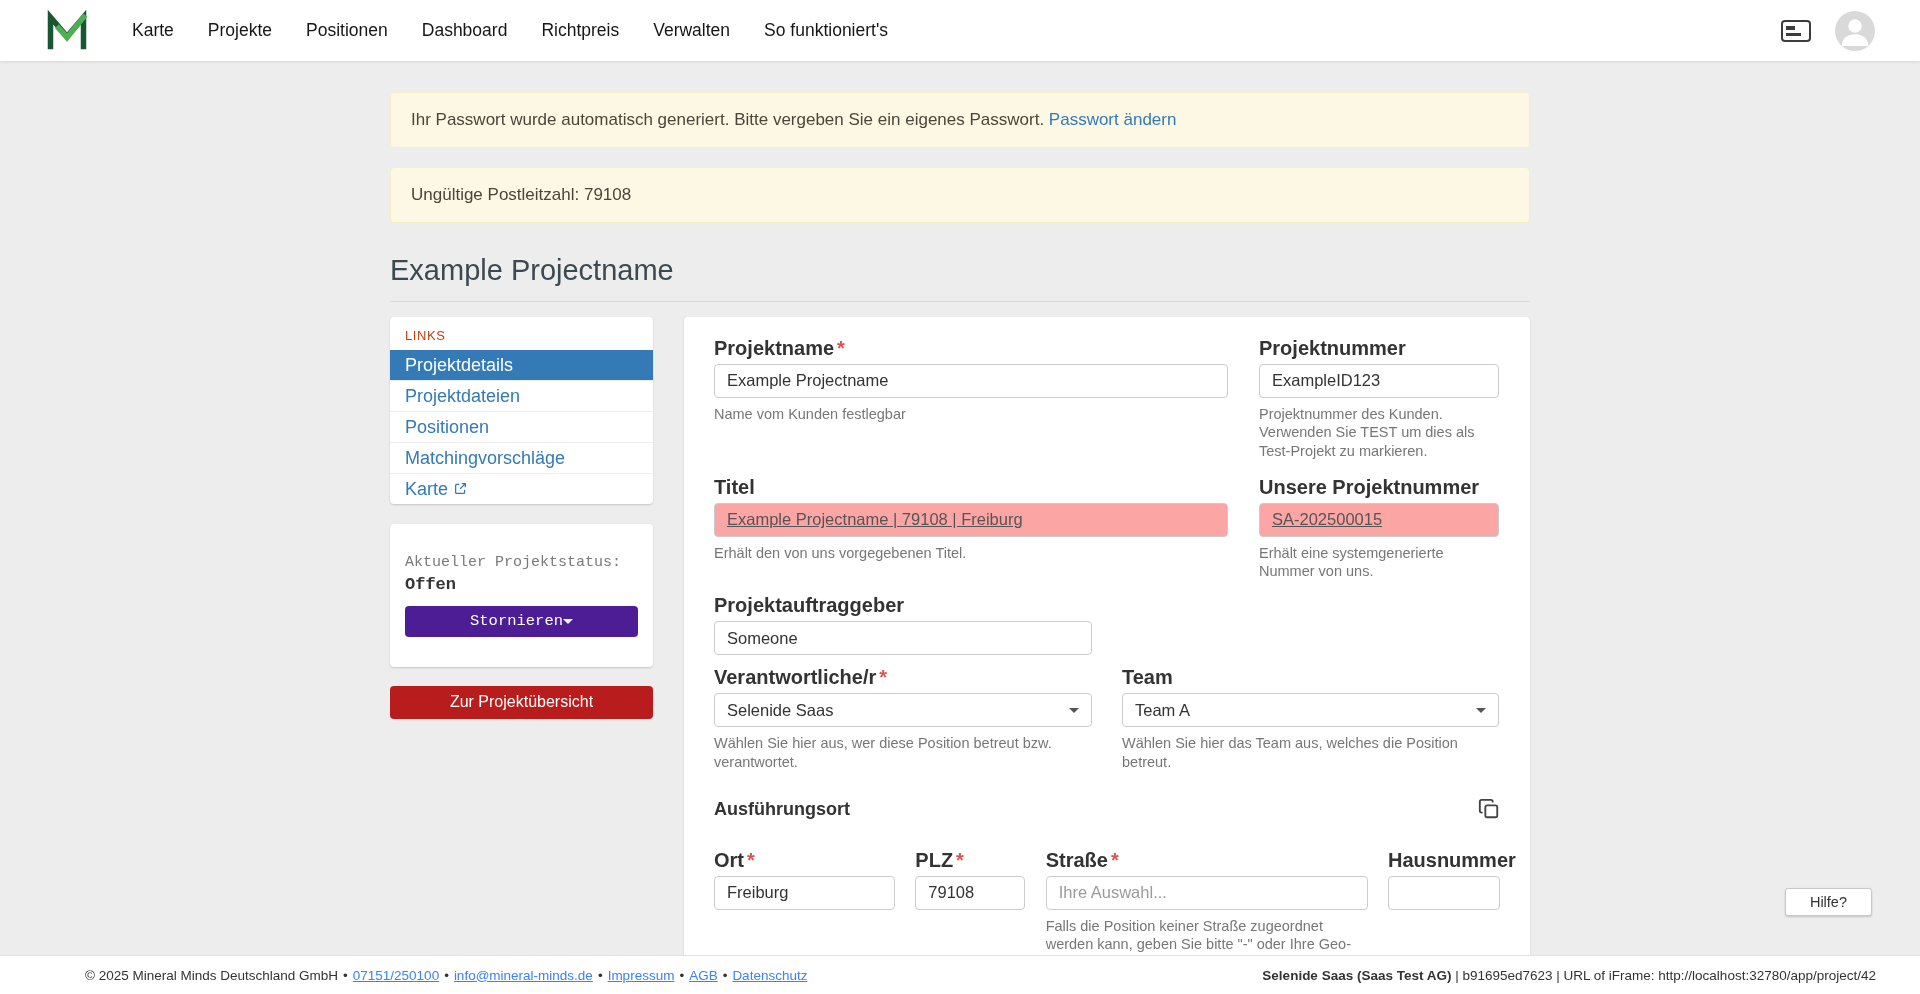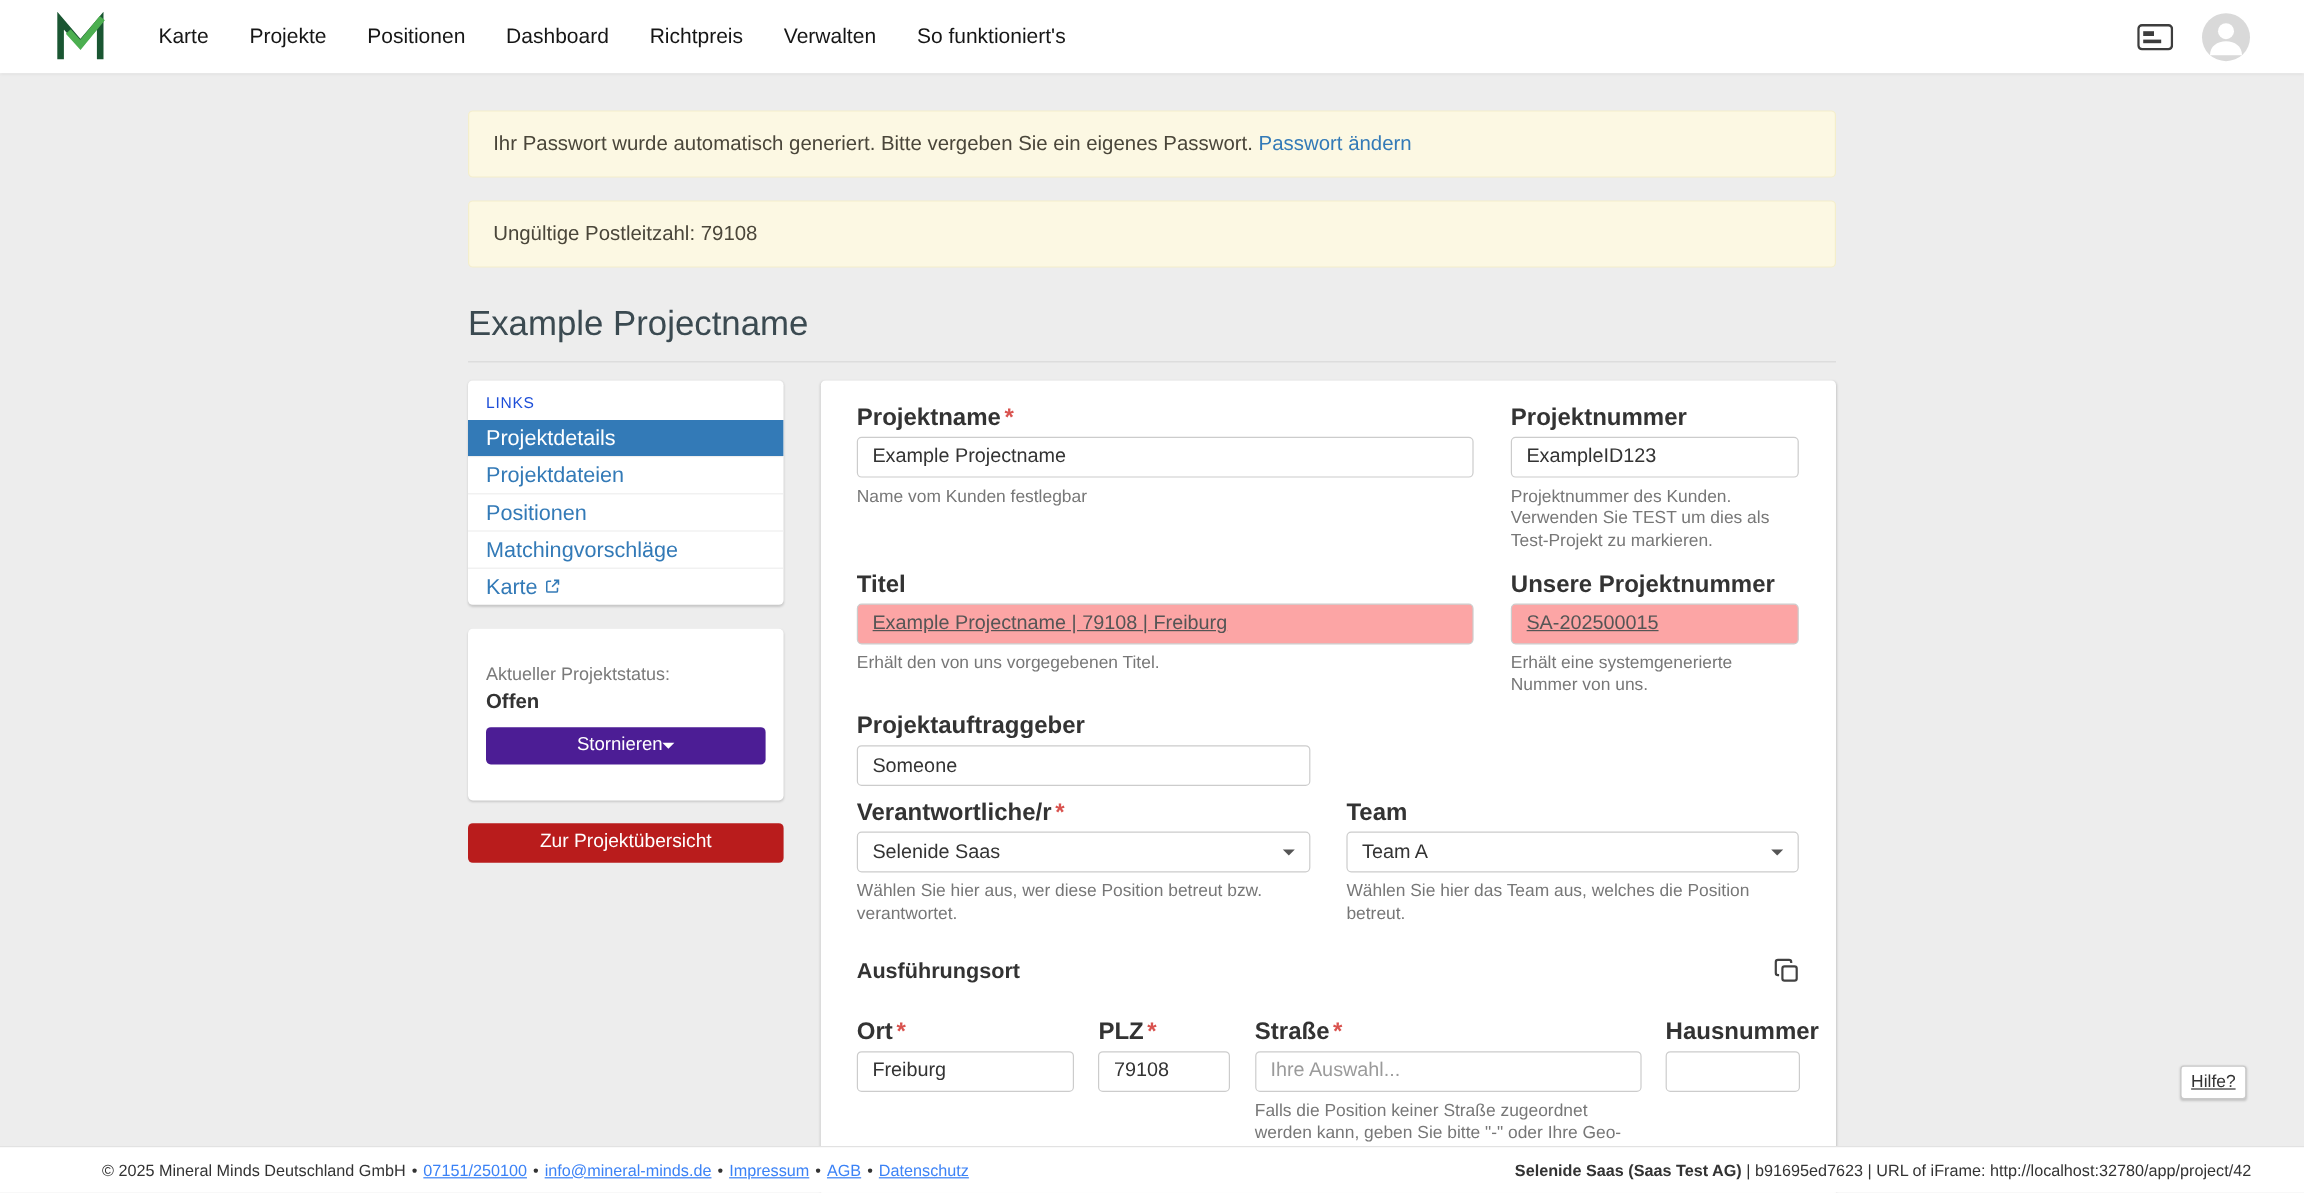--- a/index.html
+++ b/index.html
@@ -47,30 +47,30 @@
   .alert a { color: #337ab7; cursor: pointer; }
 
   .page-title { font-size: 29px; font-weight: 400; color: #3b4a51; margin-top: 30px; line-height: 35px; }
   .title-rule { border: 0; border-top: 1px solid #d9d9d9; margin-top: 13px; }
 
   .layout { display: flex; gap: 31px; margin-top: 15px; align-items: flex-start; }
 
   
   .sidebar { width: 263px; flex: 0 0 263px; }
   .card { background: #fff; border-radius: 4px; box-shadow: 0 1px 2px rgba(0,0,0,.16); }
-  .links-header { padding: 10px 15px 5px; font-size: 13px; color: #1d4ed8; letter-spacing: .6px; line-height: 18px; }
+  .links-header { padding: 10px 15px 5px; font-size: 13px; color: #c2410c; letter-spacing: .6px; line-height: 18px; }
   .side-item {
     display: flex; align-items: center; gap: 6px;
     padding: 5px 15px; font-size: 18px; line-height: 20px;
     color: #337ab7; border-top: 1px solid #eeeeee; cursor: pointer;
   }
   .side-item.active { background: #337ab7; color: #fff; border-top-color: #337ab7; }
   .card.links-card { overflow: hidden; }
 
-  .status-card { margin-top: 20px; padding: 30px 15px; }
+  .status-card { margin-top: 20px; padding: 30px 15px; font-family: Liberation Mono, monospace; }
   .status-label { color: #7a7a7a; font-size: 15px; line-height: 18px; }
   .status-value { font-weight: 700; color: #333; font-size: 17px; margin-top: 2px; line-height: 21px; }
   .btn-danger {
     margin-top: 11px; width: 100%; height: 31px;
     background: #4c1d95; color: #fff; border: none; border-radius: 4px;
     font-size: 15.5px; font-family: inherit; cursor: pointer;
     display: flex; align-items: center; justify-content: center; gap: 0;
   }
   .caret { width: 0; height: 0; border-left: 5px solid transparent; border-right: 5px solid transparent; border-top: 5px solid #fff; }
   .caret.gray { border-top-color: #555; }
@@ -115,22 +115,22 @@
   }
 
   .section-row { display: flex; align-items: center; justify-content: space-between; margin: 26px 0 30px; }
   .section-title { font-size: 18px; font-weight: 700; color: #333; line-height: 22px; }
   .row-loc { display: flex; justify-content: space-between; }
 
   
   .help-btn {
     position: absolute; right: 48px; top: 888px;
     background: #fff; border: 1px solid #c9c9c9; border-radius: 3px;
-    padding: 5px 8px; font-size: 14.5px; color: #333; font-family: inherit;
-    box-shadow: 0 1px 2px rgba(0,0,0,.18); cursor: pointer; z-index: 8; text-decoration: underline;
+    padding: 5px 24px; font-size: 14.5px; color: #333; font-family: inherit;
+    box-shadow: 0 1px 2px rgba(0,0,0,.18); cursor: pointer; z-index: 8;
   }
 
   
   .footer {
     position: absolute; left: 0; right: 0; bottom: 0; height: 39px;
     background: #fff; border-top: 1px solid #e2e2e2;
     display: flex; align-items: center; justify-content: space-between;
     padding: 0 44px 0 45px; font-size: 13.5px; color: #333; z-index: 7;
   }
   .footer-left { display: flex; align-items: center; gap: 5px; margin-left: 40px; }

